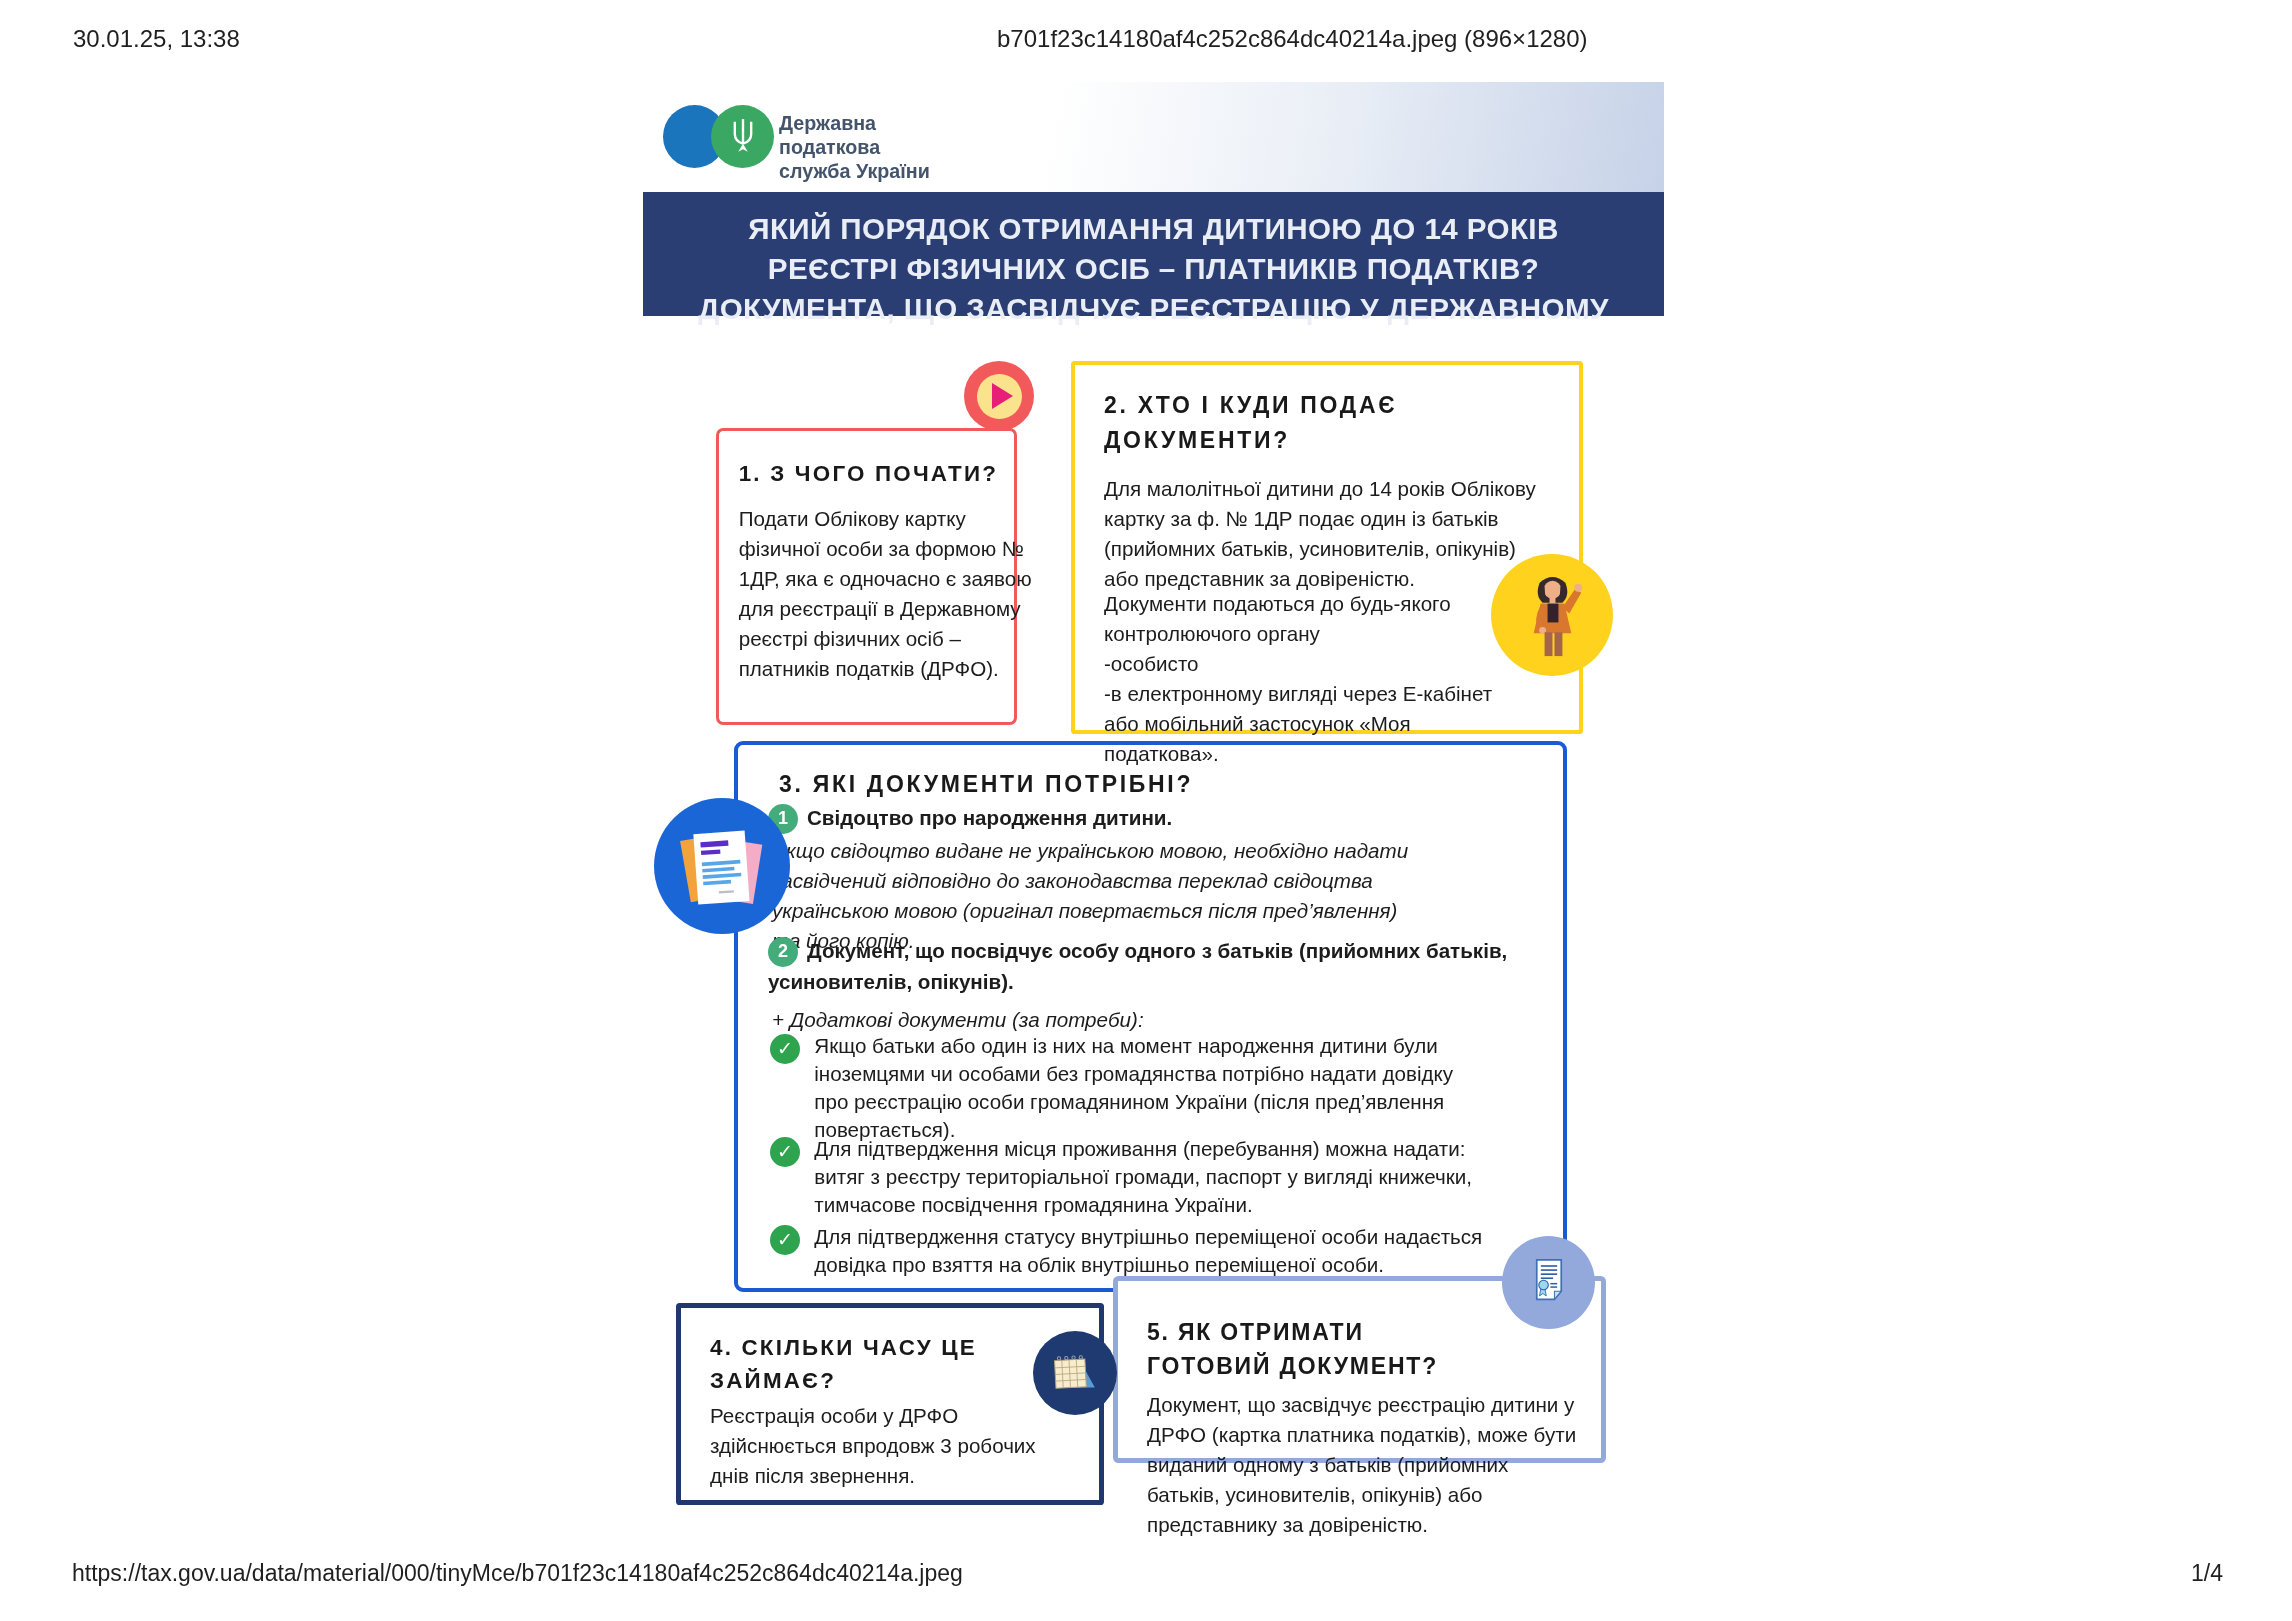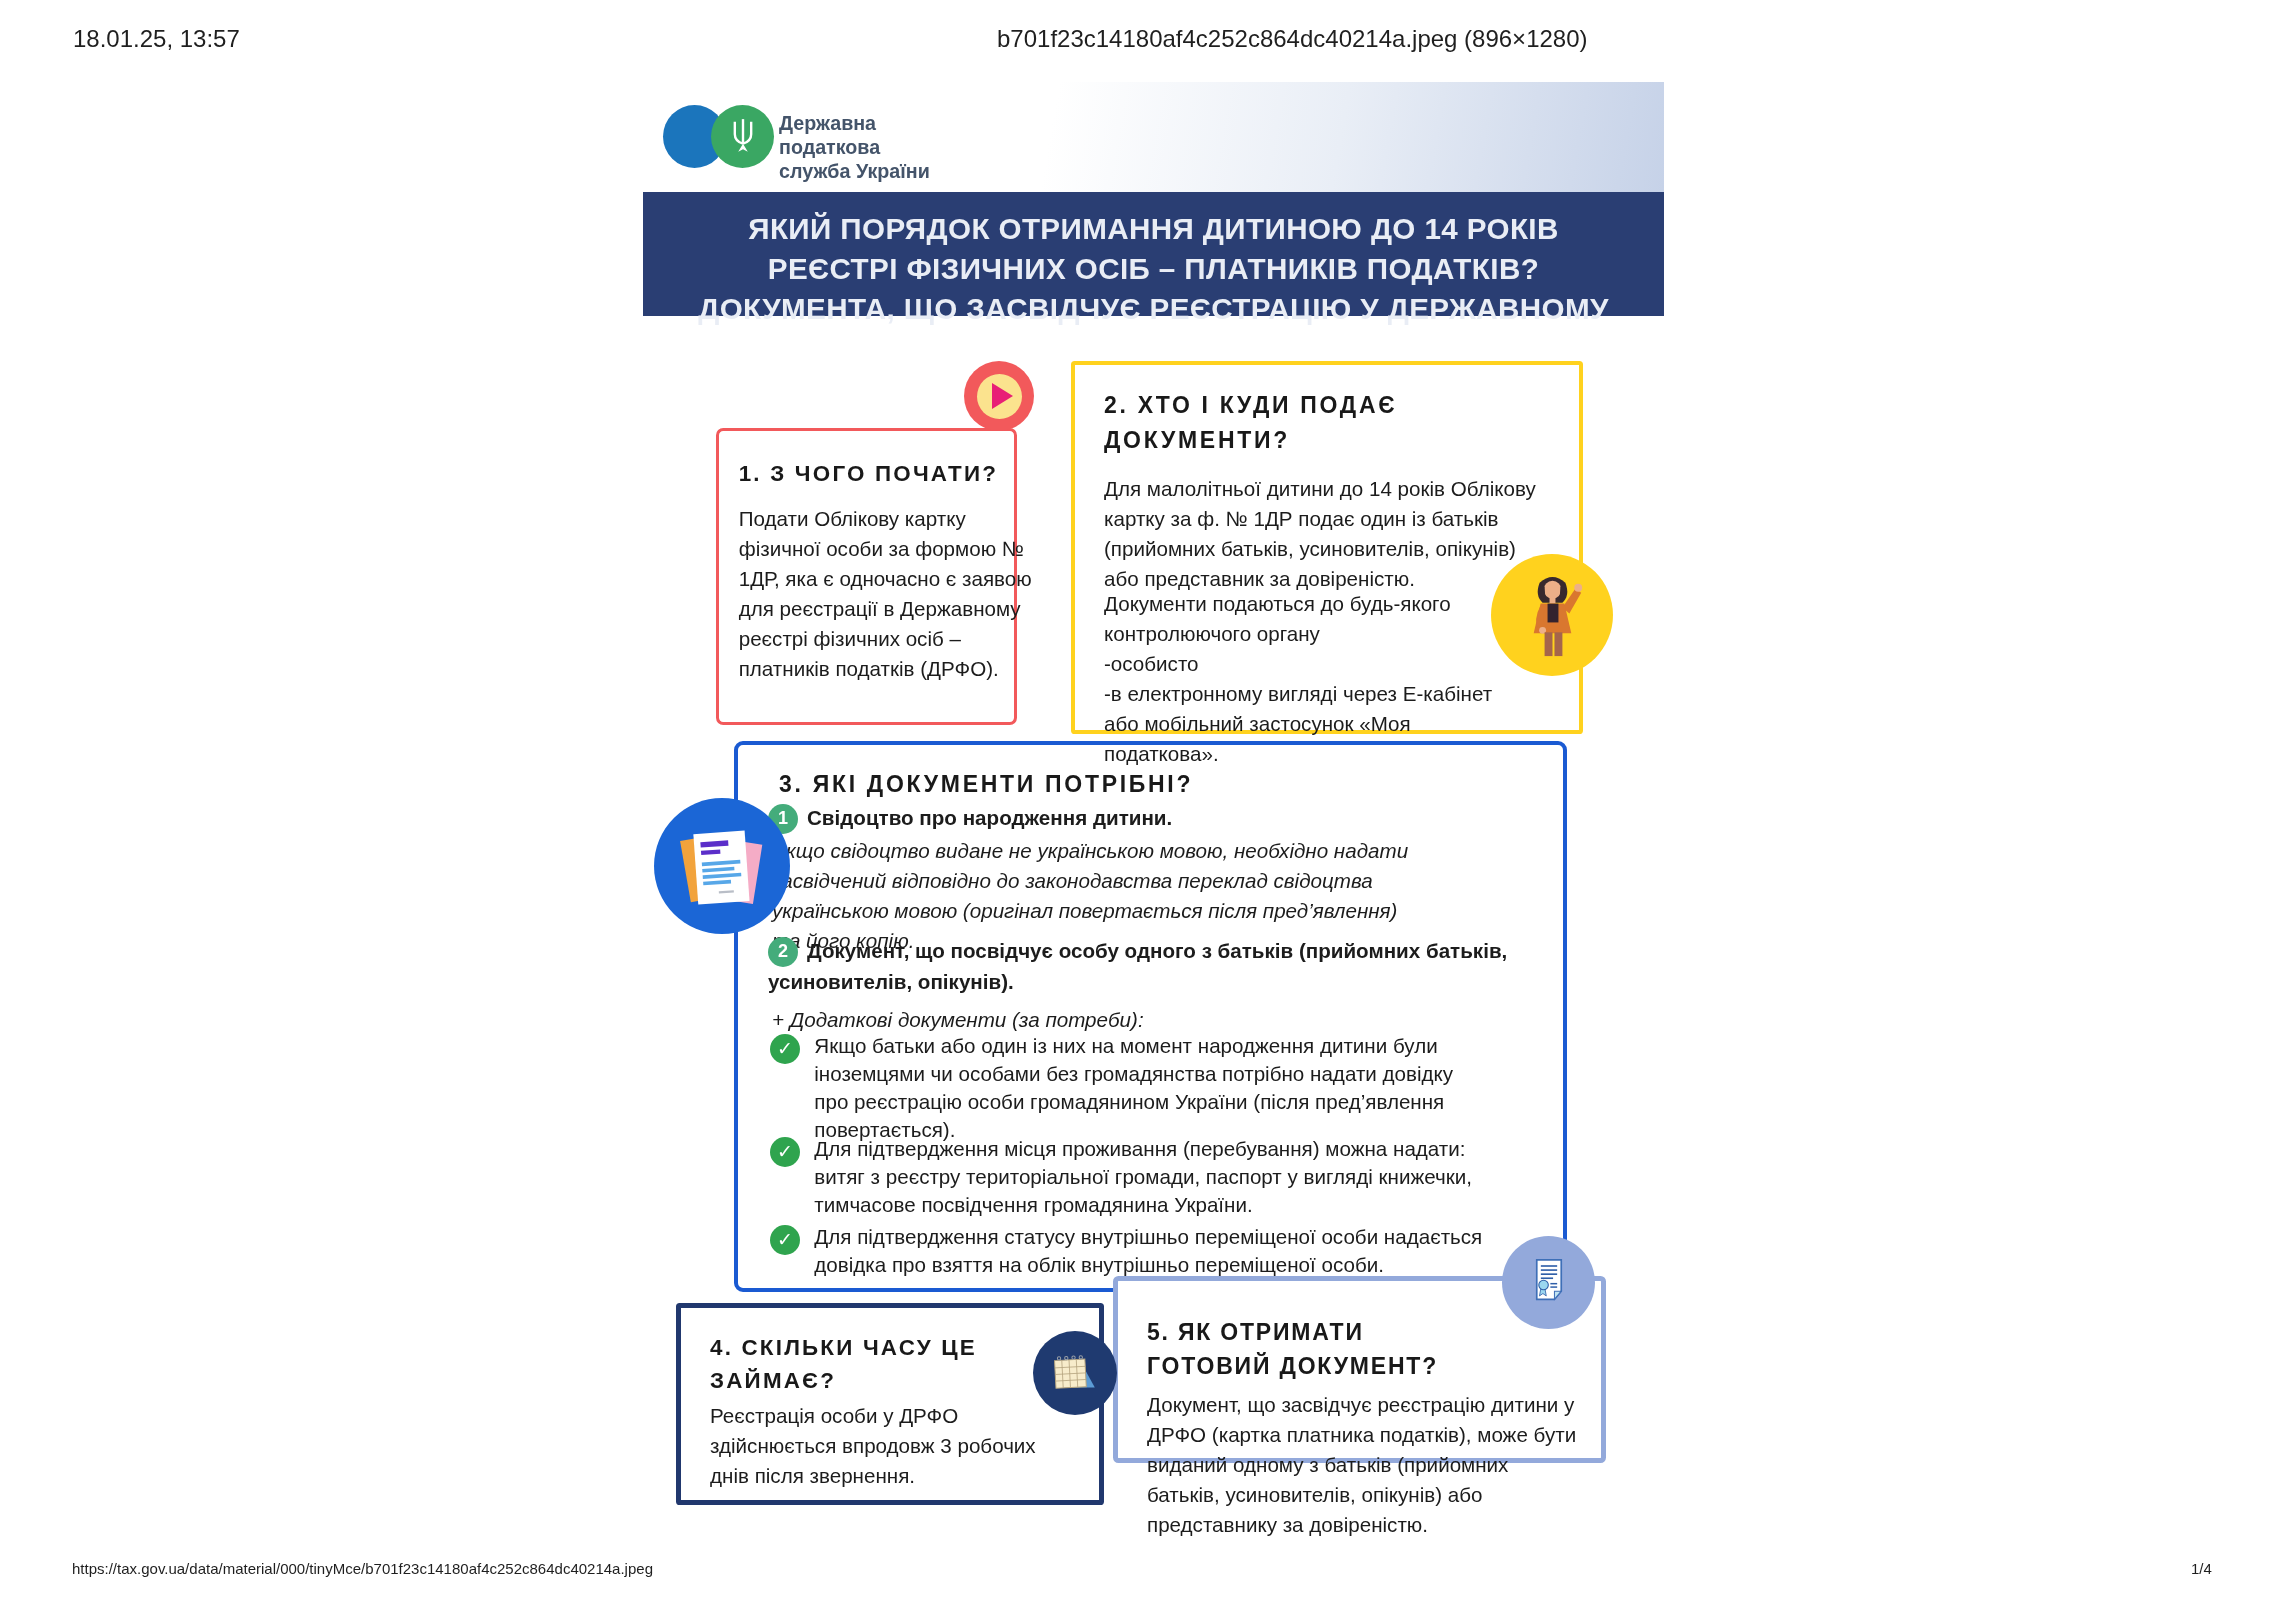--- a/index.html
+++ b/index.html
@@ -1,20 +1,20 @@
 <!DOCTYPE html>
 <html style="font-size:14.3px"><head>
 <meta charset="utf-8">
 <style>
   html,body{margin:0;padding:0;background:#ffffff;}
   #page{position:relative;width:2293px;height:1621px;background:#ffffff;overflow:hidden;
         font-family:"Liberation Sans","DejaVu Sans",sans-serif;color:#1c1c1c;}
   .abs{position:absolute;}
   .hdr{font-size:24px;color:#1f1f1f;}
-  .ftr{font-size:15px;color:#1f1f1f;}
+  .ftr{font-size:23px;color:#1f1f1f;}
 
   #infographic{position:absolute;left:643px;top:82px;width:1021px;height:1456px;background:#ffffff;}
 
   .logo-band{position:absolute;left:0;top:0;width:1021px;height:110px;
     background:linear-gradient(100deg,#ffffff 0%,#ffffff 40%,#e9eef6 68%,#c6d2e8 100%);}
   .logo-circle{position:absolute;width:63px;height:63px;border-radius:50%;}
   .logo-text{position:absolute;left:136px;top:29px;font-size:19.7px;line-height:24px;font-weight:700;color:#44546a;}
 
   .title-band{position:absolute;left:0;top:110px;width:1021px;height:124px;background:#2a3e73;
     box-sizing:border-box;padding-top:17px;text-align:center;}
@@ -49,21 +49,21 @@
   #woman-circle{left:848px;top:472px;width:122px;height:122px;background:#ffd21e;z-index:4;}
   #docs-circle{left:10.7px;top:716px;width:136px;height:136px;background:#1b66d6;z-index:3;}
   #calendar-circle{left:390px;top:1249px;width:84px;height:84px;background:#1f3a70;z-index:4;}
   #cert-circle{left:859px;top:1154px;width:93px;height:93px;background:#93a9db;z-index:5;}
 </style>
 </head>
 <body>
 
 <div id="page">
 
-  <div class="abs hdr" style="left:73px;top:25px;">18.01.25, 13:57</div>
+  <div class="abs hdr" style="left:73px;top:25px;">30.01.25, 13:38</div>
   <div class="abs hdr" style="left:997px;top:25px;">b701f23c14180af4c252c864dc40214a.jpeg (896×1280)</div>
 
   <div id="infographic">
 
     <div class="logo-band">
       <div class="logo-circle abs" style="left:19.7px;top:23px;background:#1b75bc;"></div>
       <div class="logo-circle abs" style="left:68px;top:23px;background:#3aa763;display:flex;align-items:center;justify-content:center;">
         <span>
           <svg width="30" height="39" viewBox="0 0 44 56">
             <g stroke="#ffffff" stroke-width="3.5" fill="none">

